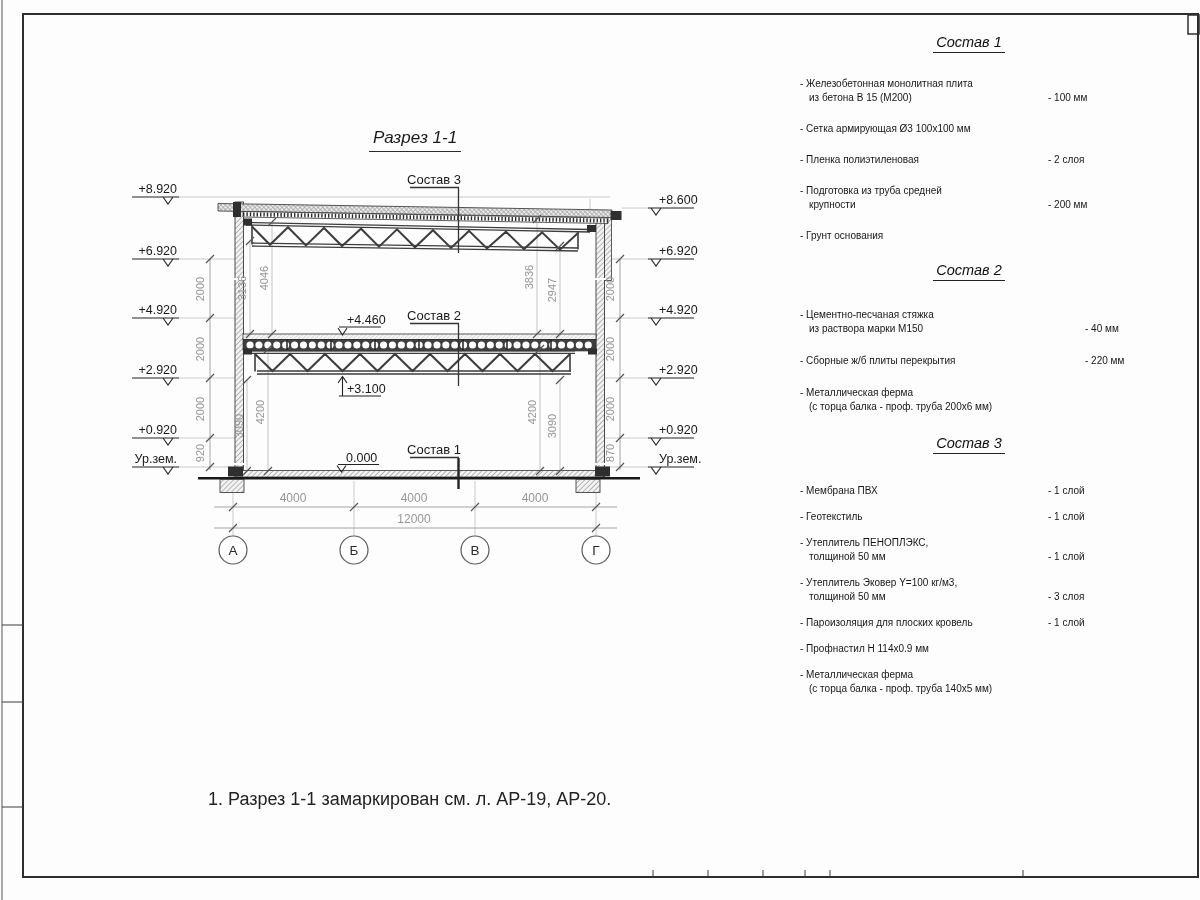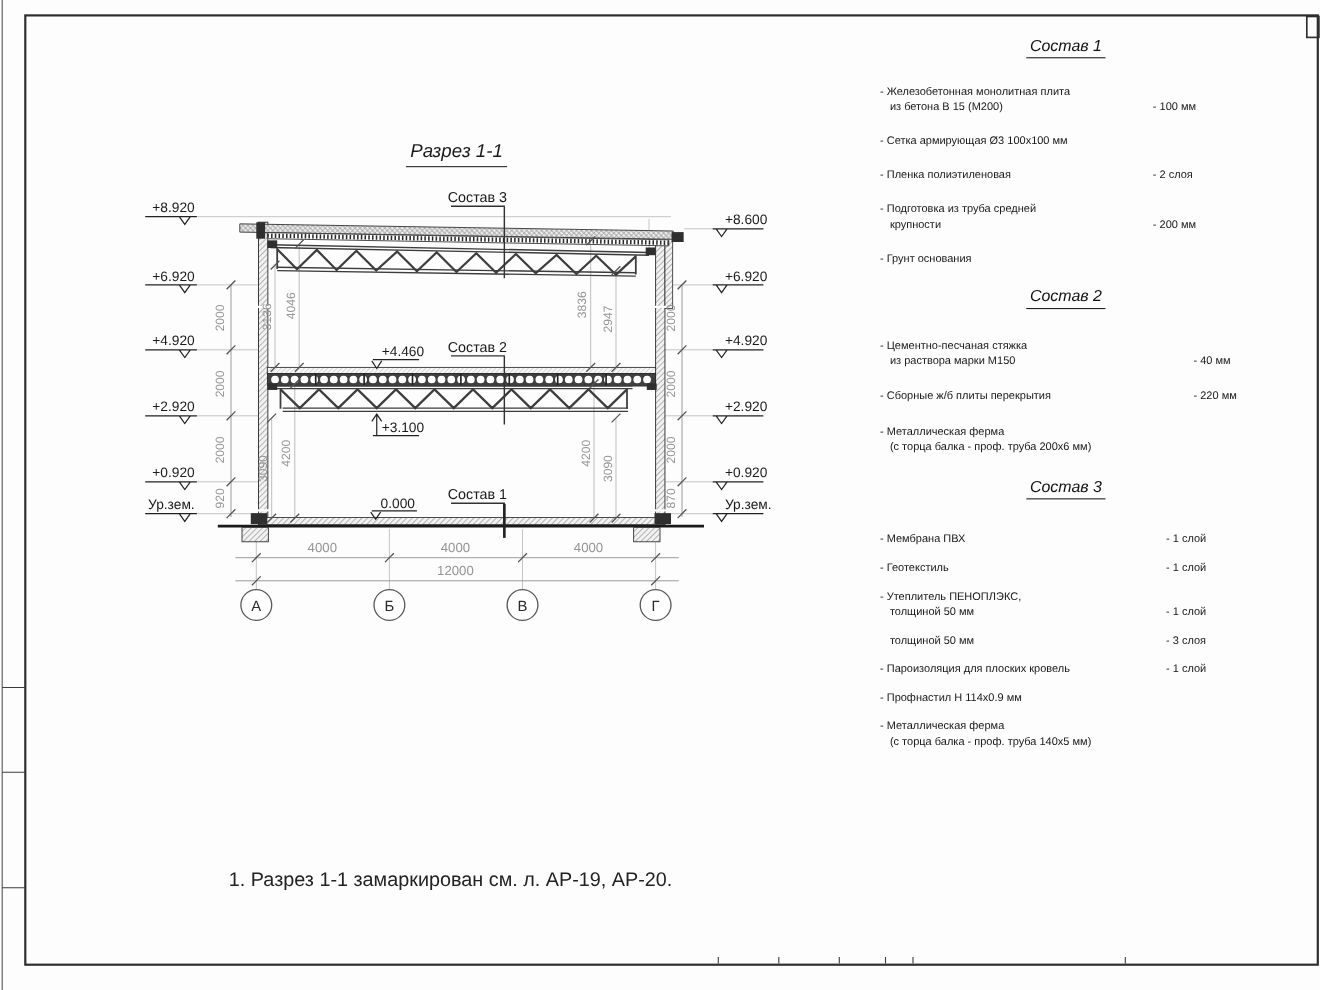--- a/index.html
+++ b/index.html
@@ -23,21 +23,21 @@
   .g3 .spec-heading{margin-bottom:30px;}
   .spec-heading span{
     display:inline-block;font-size:14.5px;font-style:italic;color:#111;
     border-bottom:1.2px solid #222;padding:0 3px 2px 3px;
   }
   .spec-row{position:relative;margin-bottom:17px;font-size:10px;line-height:14px;color:#161616;}
   .g2 .spec-row{margin-bottom:18px;}
   .g3 .spec-row{margin-bottom:12px;}
   .spec-row .l2{padding-left:9px;}
   .spec-row .val{position:absolute;bottom:0;white-space:nowrap;margin-left:8px;}
-  .g1 .val{left:240px;} .g2 .val{left:277px;} .g3 .val{left:252px;}
+  .g1 .val{left:240px;} .g2 .val{left:277px;} .g3 .val{left:240px;}
 </style>
 </head>
 <body>
 
 <svg class="drawing-svg" width="1200" height="900" viewBox="0 0 1200 900">
   <defs>
     <pattern id="wh" width="3.6" height="3.6" patternUnits="userSpaceOnUse" patternTransform="rotate(45)">
       <rect width="3.6" height="3.6" fill="#f2f2f2"></rect>
       <line x1="0" y1="0" x2="0" y2="3.6" stroke="#7d7d7d" stroke-width="1"></line>
     </pattern>
@@ -280,20 +280,21 @@
   <div class="spec-row">
     <div>- Геотекстиль</div>
     <span class="val">- 1 слой</span>
   </div>
   <div class="spec-row">
     <div>- Утеплитель ПЕНОПЛЭКС,</div>
     <div class="l2">толщиной 50 мм</div>
     <span class="val">- 1 слой</span>
   </div>
   <div class="spec-row">
+    <div>- Утеплитель Эковер Y=100 кг/м3,</div>
     <div class="l2">толщиной 50 мм</div>
     <span class="val">- 3 слоя</span>
   </div>
   <div class="spec-row">
     <div>- Пароизоляция для плоских кровель</div>
     <span class="val">- 1 слой</span>
   </div>
   <div class="spec-row">
     <div>- Профнастил Н 114x0.9 мм</div>
   </div>

